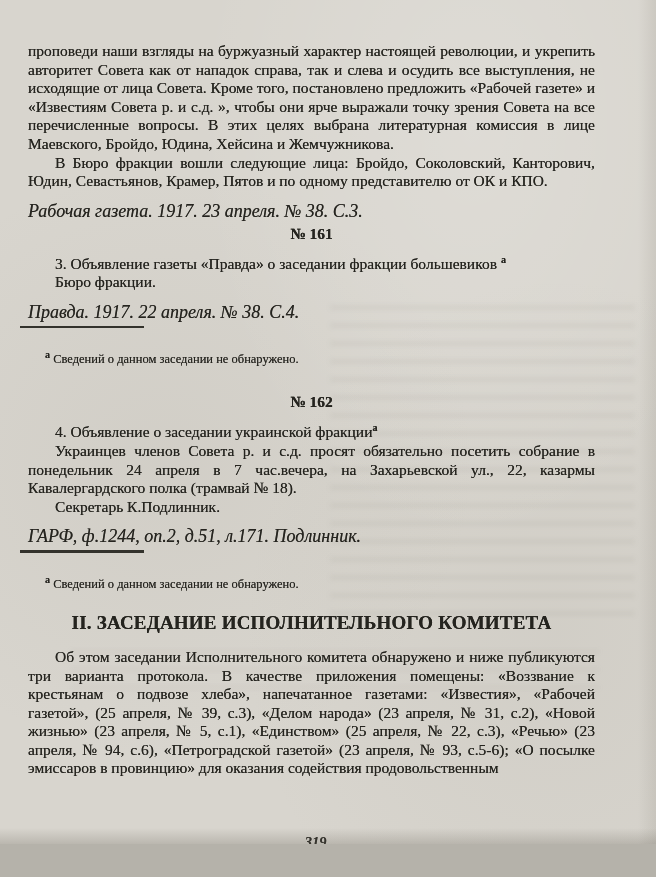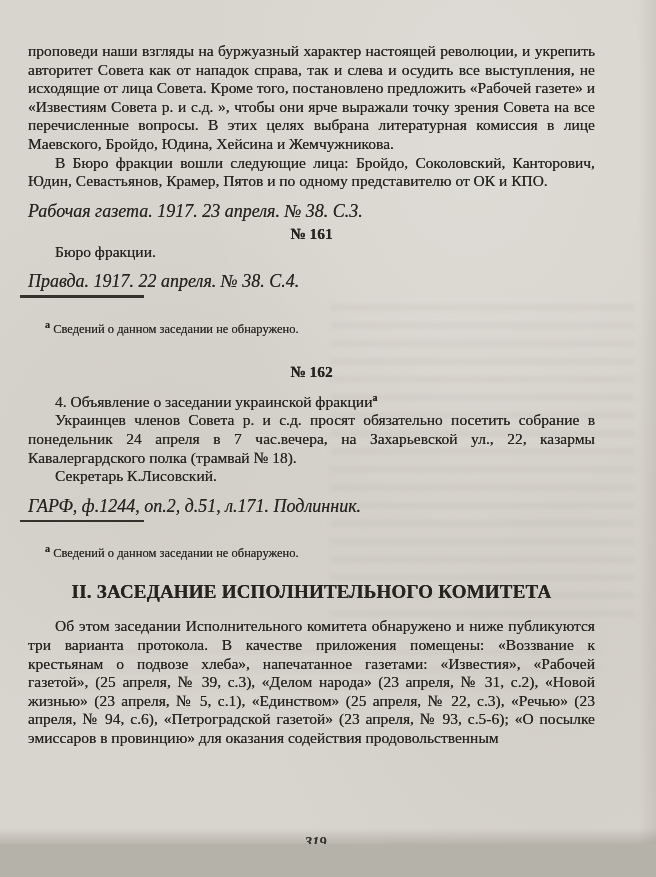--- a/index.html
+++ b/index.html
@@ -75,30 +75,31 @@
   <div class="bleed b1"></div>
   <div class="bleed b2"></div>
 
   <div class="content">
 
     <p class="body">проповеди наши взгляды на буржуазный характер настоящей революции, и укрепить авторитет Совета как от нападок справа, так и слева и осудить все выступления, не исходящие от лица Совета. Кроме того, постановлено предложить «Рабочей газете» и «Известиям Совета р. и с.д. », чтобы они ярче выражали точку зрения Совета на все перечисленные вопросы. В этих целях выбрана литературная комиссия в лице Маевского, Бройдо, Юдина, Хейсина и Жемчужникова.</p>
     <p class="body indent">В Бюро фракции вошли следующие лица: Бройдо, Соколовский, Канторович, Юдин, Севастьянов, Крамер, Пятов и по одному представителю от ОК и КПО.</p>
     <p class="source m12">Рабочая газета. 1917. 23 апреля. № 38. С.3.</p>
 
     <p class="docnum m16">№ 161</p>
+    <p class="body indent m12"><span>3. Объявление газеты «Правда» о заседании фракции большевиков</span><sup class="fm sp">а</sup></p>
     <p class="body indent">Бюро фракции.</p>
     <p class="source m12">Правда. 1917. 22 апреля. № 38. С.4.</p>
 
     <div class="fnrule m16"></div>
     <p class="footnote m8"><sup class="fm">а</sup> <span>Сведений о данном заседании не обнаружено.</span></p>
 
     <p class="docnum m26">№ 162</p>
     <p class="body indent m12"><span>4. Объявление о заседании украинской фракции</span><sup class="fm">а</sup></p>
     <p class="body indent">Украинцев членов Совета р. и с.д. просят обязательно посетить собрание в понедельник 24 апреля в 7 час.вечера, на Захарьевской ул., 22, казармы Кавалергардского полка (трамвай № 18).</p>
-    <p class="body indent">Секретарь К.Лисовский.</p>
+    <p class="body indent">Секретарь К.Подлинник.</p>
     <p class="source m12">ГАРФ, ф.1244, оп.2, д.51, л.171. Подлинник.</p>
 
     <div class="fnrule m16"></div>
     <p class="footnote m8"><sup class="fm">а</sup> <span>Сведений о данном заседании не обнаружено.</span></p>
 
     <h2 class="heading">II. ЗАСЕДАНИЕ ИСПОЛНИТЕЛЬНОГО КОМИТЕТА</h2>
     <p class="body indent m14">Об этом заседании Исполнительного комитета обнаружено и ниже публикуются три варианта протокола. В качестве приложения помещены: «Воззвание к крестьянам о подвозе хлеба», напечатанное газетами: «Известия», «Рабочей газетой», (25 апреля, № 39, с.3), «Делом народа» (23 апреля, № 31, с.2), «Новой жизнью» (23 апреля, № 5, с.1), «Единством» (25 апреля, № 22, с.3), «Речью» (23 апреля, № 94, с.6), «Петроградской газетой» (23 апреля, № 93, с.5-6); «О посылке эмиссаров в провинцию» для оказания содействия продовольственным</p>
 
   </div>
 

